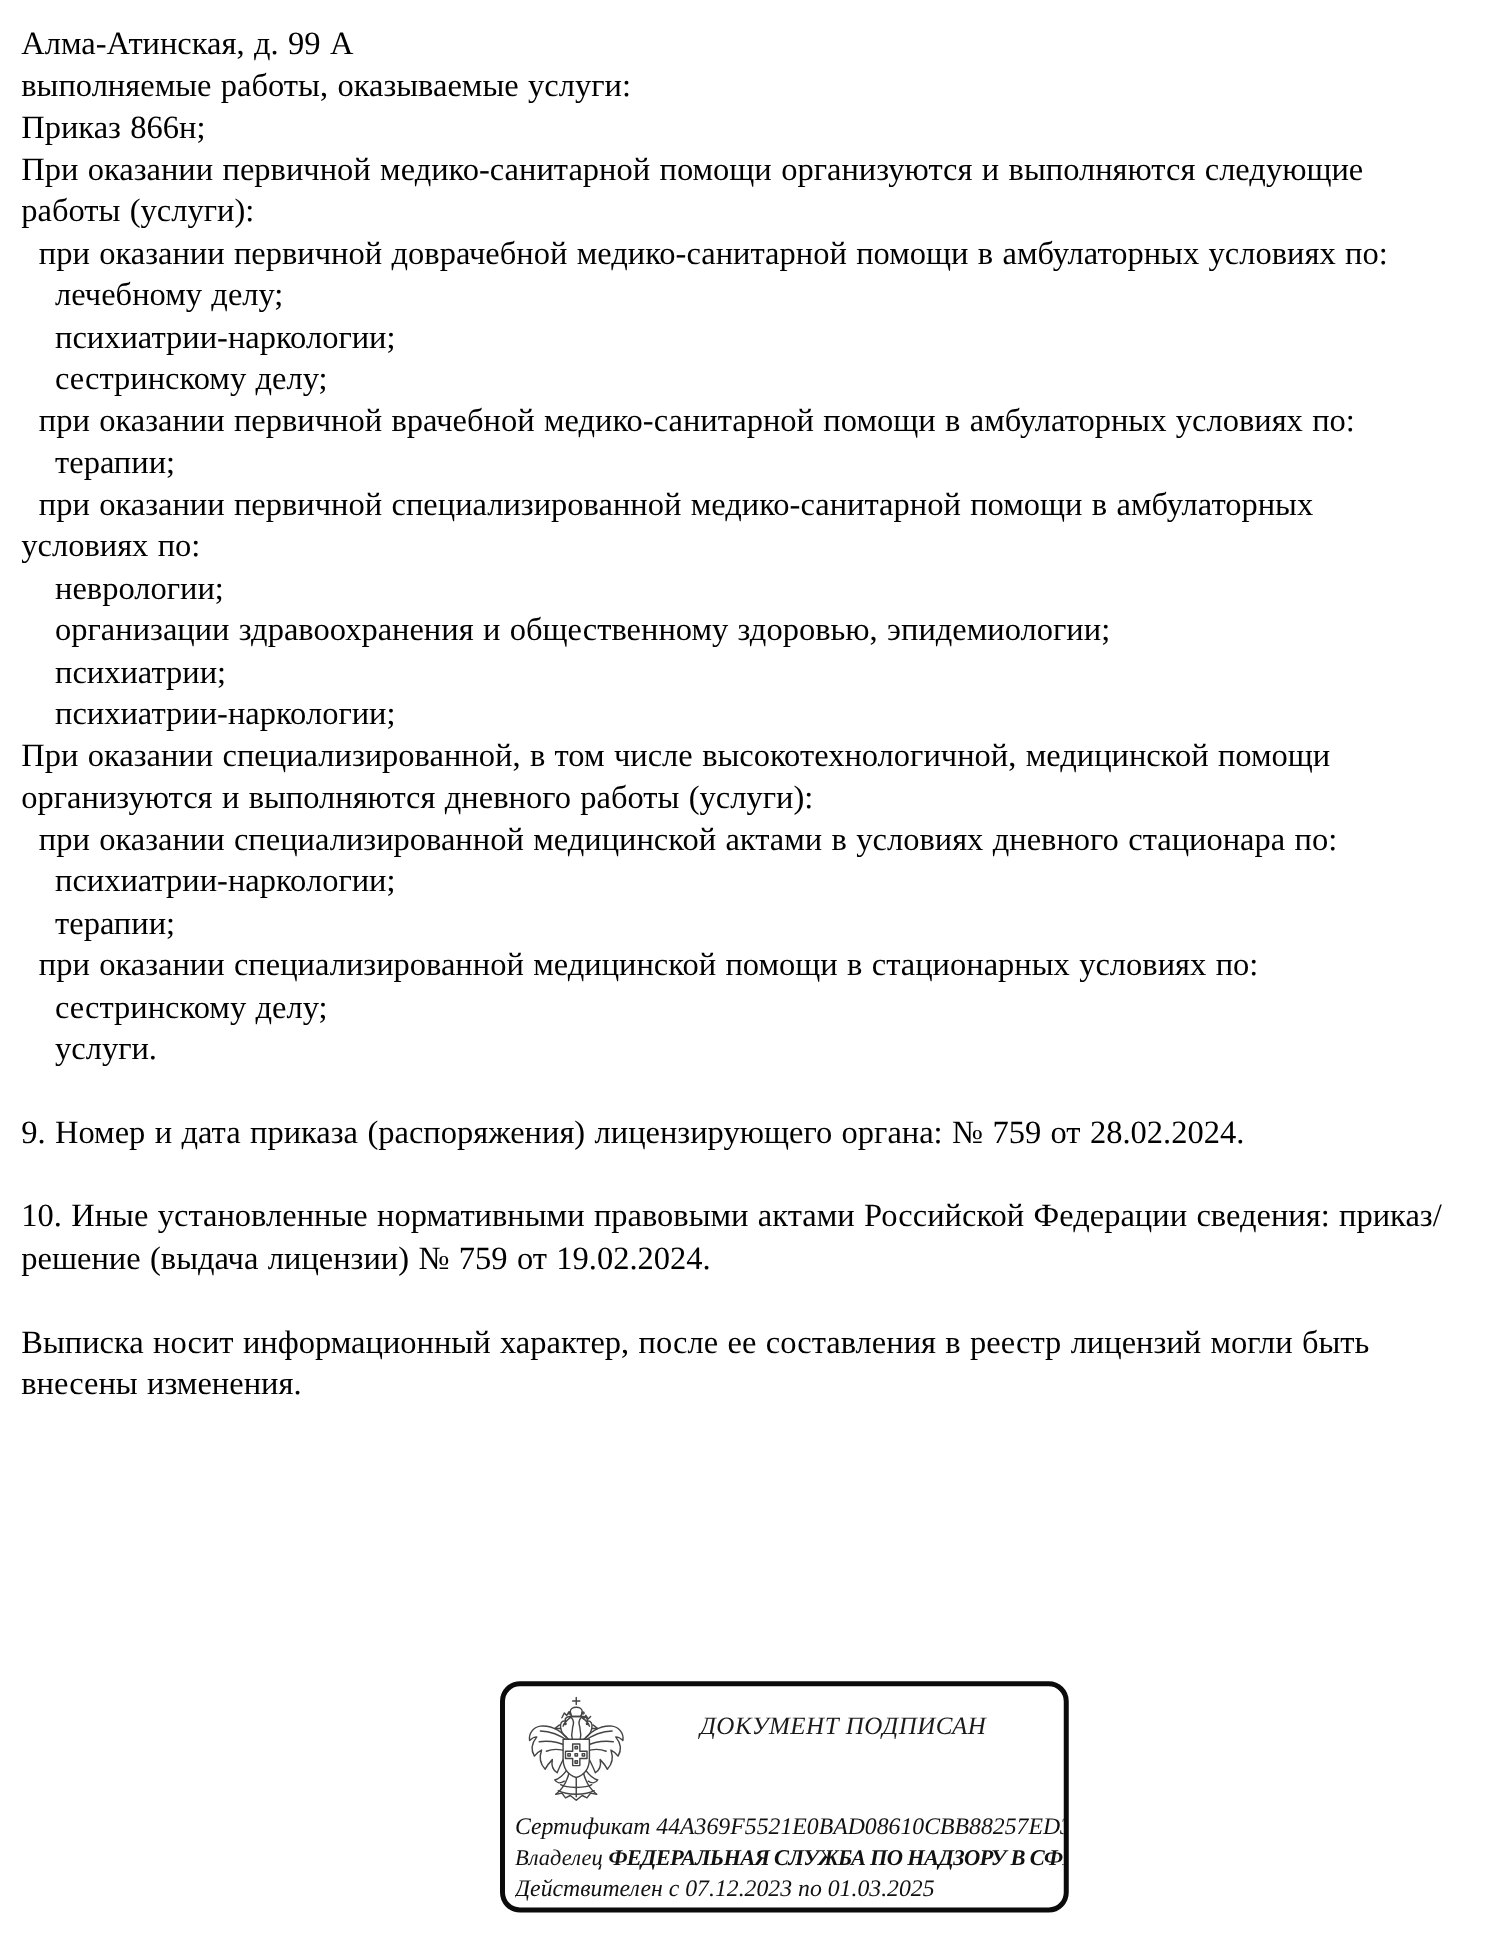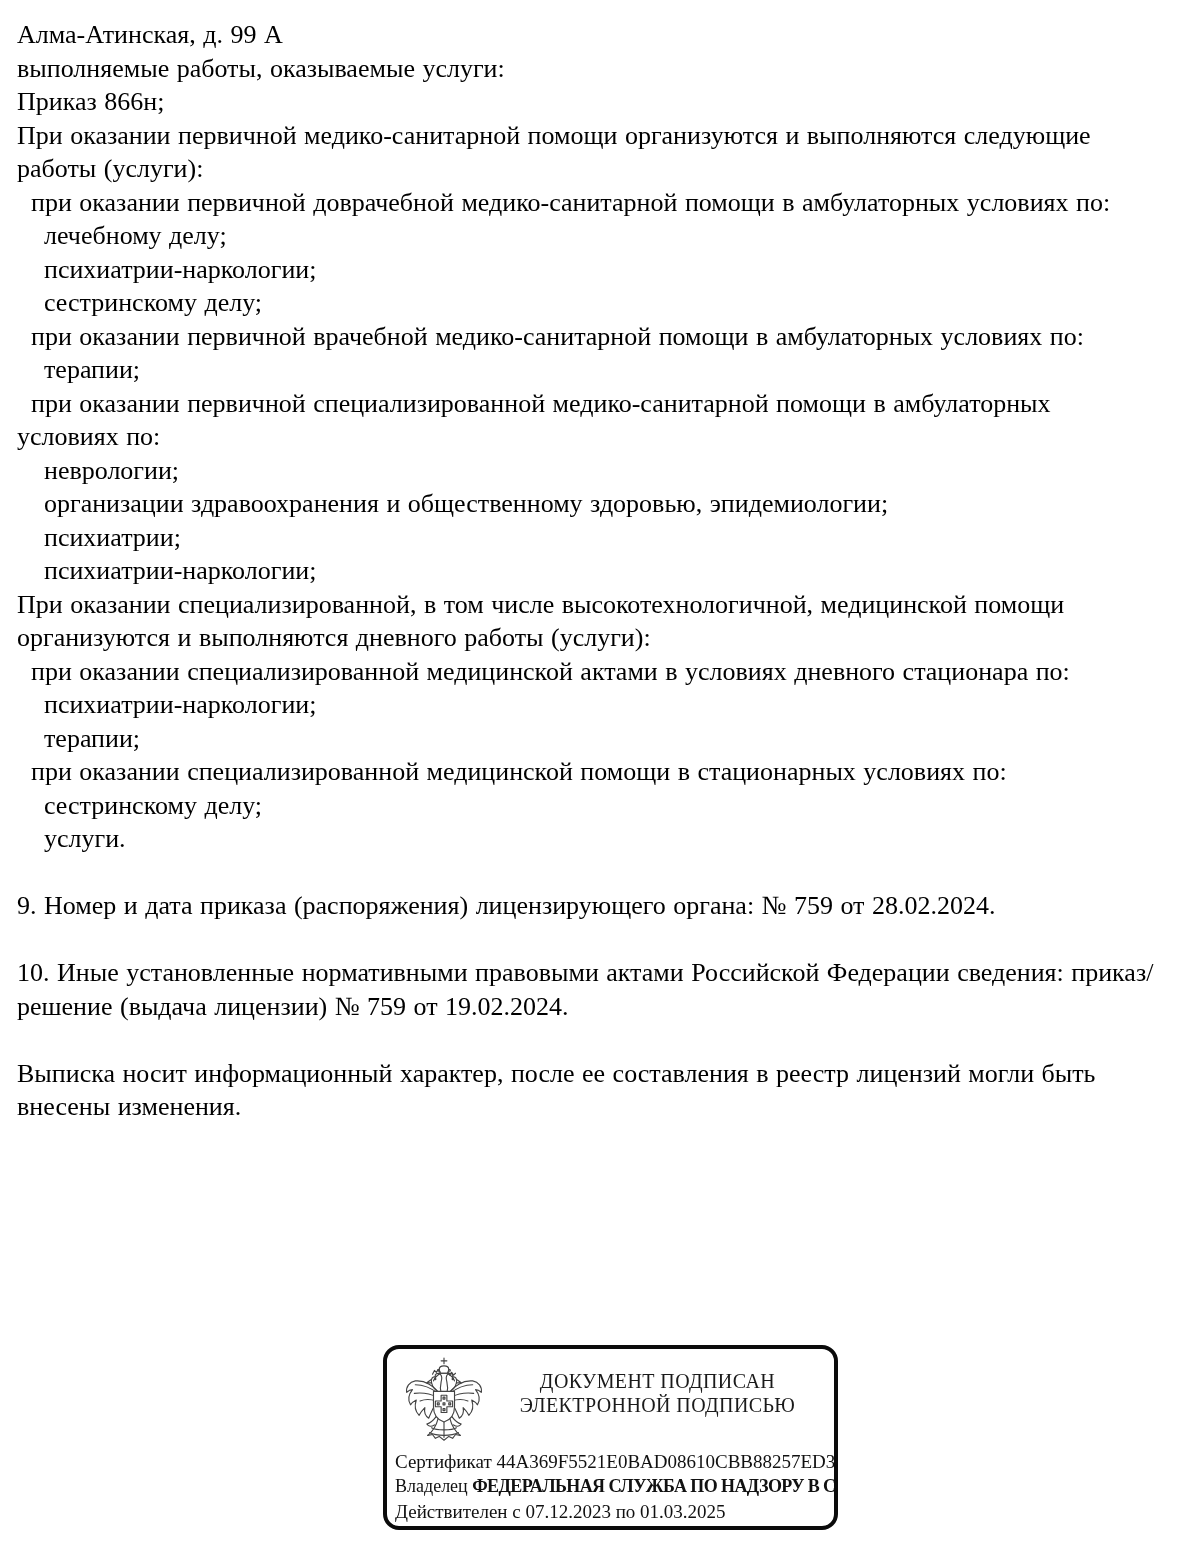--- a/index.html
+++ b/index.html
@@ -24,29 +24,30 @@
     line-height:33.5px;
     word-spacing:1px;
   }
   .indent-1 { text-indent:14px; }
   .indent-2 { text-indent:27px; }
   .gap { margin-top:33.5px; }
 
   
   .stamp {
     position:absolute;
-    left:383px;
+    left:400px;
     top:1345px;
     width:455px;
     height:185px;
     box-sizing:border-box;
     border:4px solid #0b0b0b;
     border-radius:16px;
     background:#ffffff;
     overflow:hidden;
+    font-style:italic;
   }
   .stamp-top {
     display:flex;
     align-items:flex-start;
     padding:8px 6px 0 14px;
   }
   .emblem { width:86px; height:88px; flex:0 0 auto; }
   .emblem svg { width:86px; height:88px; display:block; }
   .stamp-title {
     flex:1;
@@ -143,21 +144,20 @@
           <path d="M41 40 H47 V46 H53 V52 H47 V58 H41 V52 H35 V46 H41 Z"></path>
           <rect x="43" y="42" width="2" height="2"></rect>
           <rect x="43" y="54" width="2" height="2"></rect>
           <rect x="37" y="48" width="2" height="2"></rect>
           <rect x="49" y="48" width="2" height="2"></rect>
           <rect x="43" y="48" width="2" height="2"></rect>
         </svg>
       </div>
       <div class="stamp-title">
         <div>ДОКУМЕНТ ПОДПИСАН</div>
-        <div>ЭЛЕКТРОННОЙ ПОДПИСЬЮ</div>
       </div>
     </div>
     <div class="stamp-lines">
       <div class="stamp-line">
         <span>Сертификат</span>
         <span>44A369F5521E0BAD08610CBB88257ED3</span>
       </div>
       <div class="stamp-line owner-line">
         <span>Владелец</span>
         <b>ФЕДЕРАЛЬНАЯ СЛУЖБА ПО НАДЗОРУ В СФЕРЕ</b>

